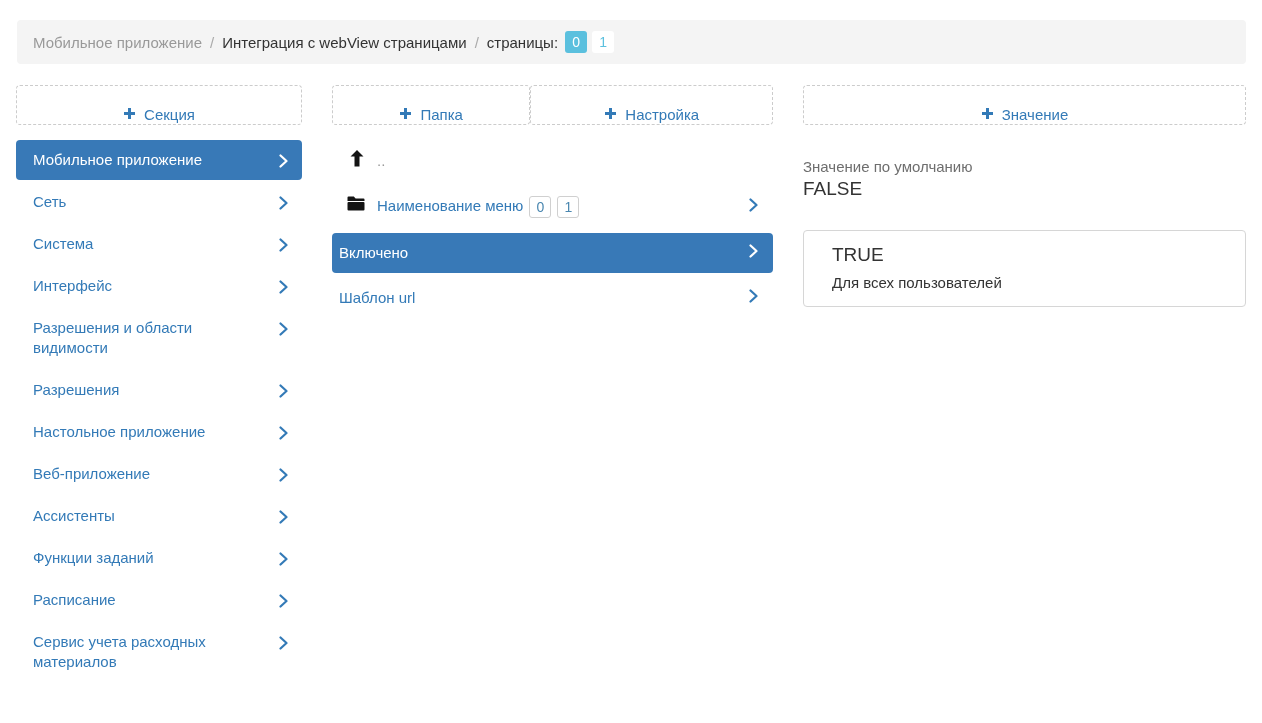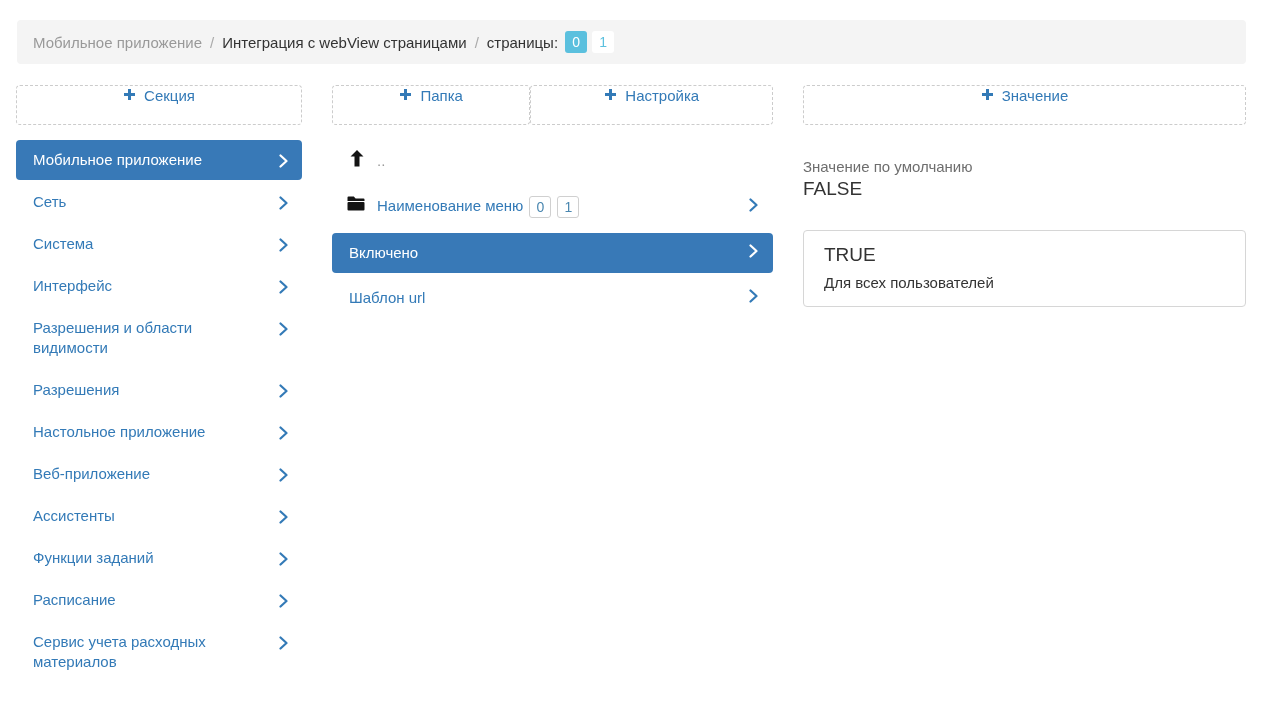--- a/index.html
+++ b/index.html
@@ -18,47 +18,47 @@
   .badge{min-width:22px;height:22px;padding:0 4px;border-radius:3px;font-size:14px;
     display:inline-flex;align-items:center;justify-content:center;cursor:pointer}
   .badge-info{background:var(--info);color:#fff;margin-left:7px}
   .badge-plain{background:#fff;color:var(--info);margin-left:5px}
   .content{display:flex;padding:0 16px 0 16px;gap:30px;margin-top:21px}
   .col-sections{width:286px;flex:none}
   .col-settings{width:441px;flex:none}
   .col-values{flex:1}
   .add-btn{width:100%;height:40px;border:1px dashed var(--border);border-radius:4px;
     background:#fff;color:var(--accent);font-size:15px;font-family:inherit;
-    display:flex;align-items:flex-start;justify-content:center;gap:8px;cursor:pointer}
+    display:flex;align-items:flex-end;justify-content:center;gap:8px;cursor:pointer}
   .btn-row{display:flex;}
   .btn-row .add-btn.folder-btn{flex:0 0 45%}
   .btn-row .add-btn.setting-btn{flex:1}
   .nav{margin-top:15px}
   .nav-item{position:relative;margin-bottom:2px;padding:10px 36px 10px 17px;
     font-size:15px;line-height:20px;color:var(--accent);border-radius:4px;cursor:pointer}
   .nav-item .chev{position:absolute;right:14px;top:13px;color:var(--accent)}
   .nav-item.selected{background:var(--selected-bg);color:#fff}
   .nav-item.selected .chev{color:#fff}
   .list{margin-top:23px}
   .row{position:relative;font-size:15px;line-height:20px;cursor:pointer}
   .up-row{padding:2px 0 2px 18px;display:flex;align-items:center;gap:13px;color:#9a9a9a}
   .folder-row{margin-top:12px;padding:10px 36px 10px 15px;display:flex;color:var(--accent)}
   .folder-row .flabel{margin-left:12px}
   .counter{min-width:22px;height:22px;margin-left:6px;padding:0 5px;border:1px solid #d0d0d0;
     border-radius:3px;background:#fff;color:var(--counter);font-size:14px;
     display:inline-flex;align-items:center;justify-content:center}
-  .setting-row{margin-top:5px;padding:10px 36px 10px 17px;color:var(--accent);border-radius:4px}
+  .setting-row{margin-top:5px;padding:10px 36px 10px 7px;color:var(--accent);border-radius:4px}
   .setting-row.selected{background:var(--selected-bg);color:#fff}
   .row .chev{position:absolute;right:15px;top:50%;transform:translateY(-50%);color:var(--accent)}
   .setting-row.selected .chev{color:#fff}
   .folder-row .chev{top:50%}
   .default-label{margin-top:33px;font-size:15px;color:var(--label-gray)}
   .default-value{margin-top:3px;font-size:19px;color:var(--dark)}
   .value-card{margin-top:30px;border:1px solid #d6d6d6;border-radius:4px;
-    padding:13px 16px 15px 20px;cursor:pointer}
+    padding:13px 16px 15px 28px;cursor:pointer}
   .card-value{font-size:19px;color:var(--dark)}
   .card-desc{margin-top:8px;font-size:15px;color:var(--dark)}
   .icon{flex:none;display:inline-block;vertical-align:middle}
 </style>
 </head>
 <body>
 
 <div class="breadcrumb-bar">
   <span class="crumb-muted">Мобильное приложение</span>
   <span class="sep">/</span>

